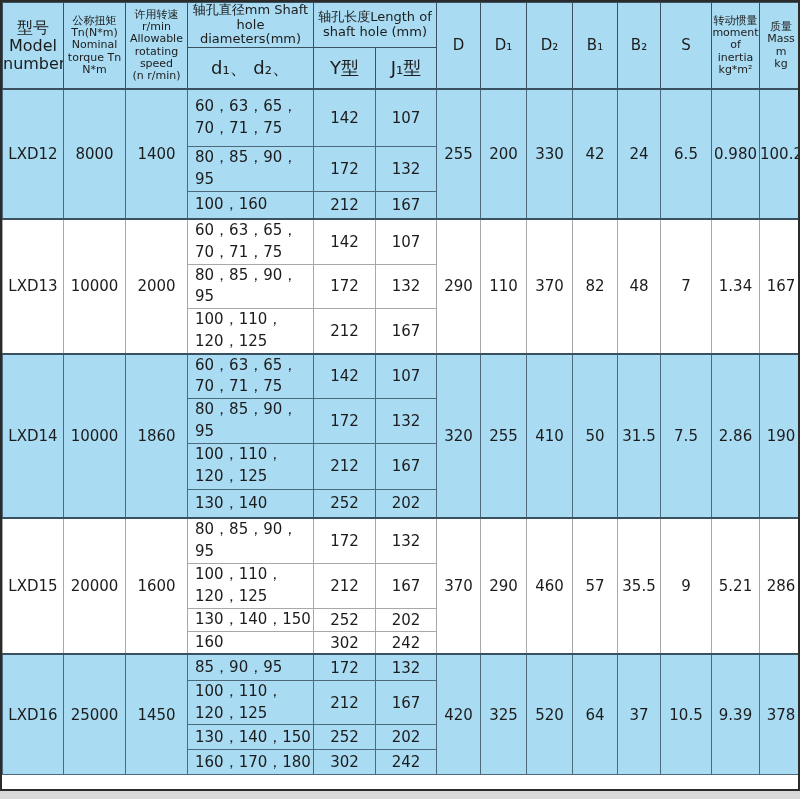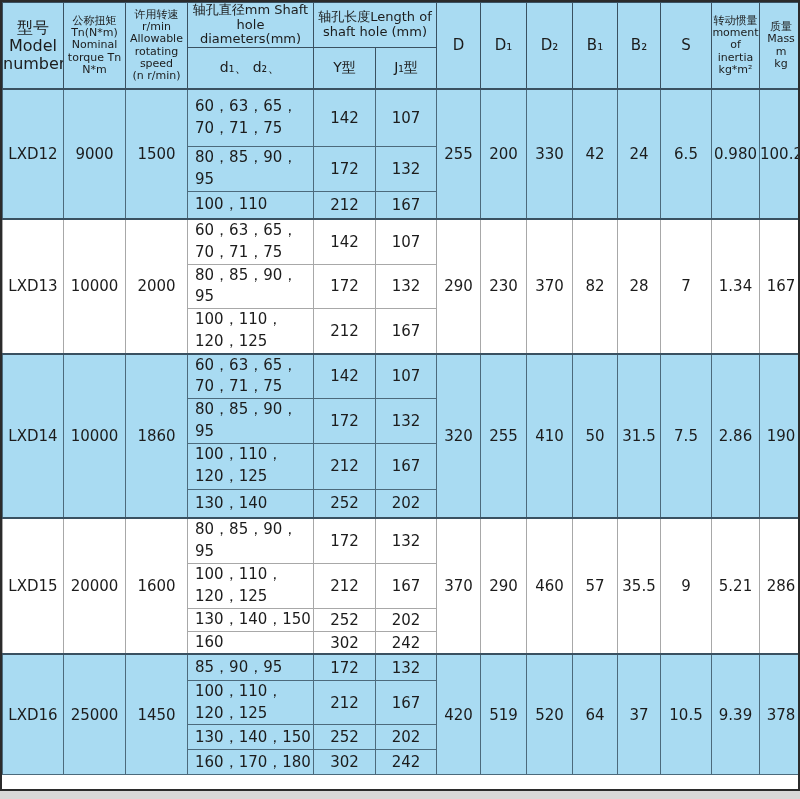--- a/index.html
+++ b/index.html
@@ -32,21 +32,21 @@
   thead th{
     background:#a9dbf2;
     border-color:#3a5161;
     font-weight:normal;
     font-size:11px;
     line-height:1.12;
     white-space:pre-line;
   }
   thead tr.h1 th.top{font-size:13px;}
   thead th.dim{font-size:15px;}
-  thead th.sub2{font-size:14px;}
+  thead th.sub2{font-size:18px;}
   thead th.model-h{font-size:16px;}
   tr.blue td{background:#a9dbf2;border-color:#4c6a7c;}
   tr.white td{background:#ffffff;border-color:#a8a8a8;}
   tr.block-start td{border-top:2px solid #3a5161;}
   td{font-size:15px;}
   td.dia{
     text-align:left;
     padding-left:7px;
     line-height:1.45;
   }
@@ -115,56 +115,56 @@
       </tr>
       <tr class="h2" style="height:42px">
         <th class="sub2">d₁、 d₂、</th>
         <th class="sub2">Y型</th>
         <th class="sub2">J₁型</th>
       </tr>
     </thead>
     <tbody id="tbody">
         <tr class="blue block-start" style="height: 57px;">
           <td rowspan="3">LXD12</td>
-          <td rowspan="3">9000</td>
-          <td rowspan="3">1500</td>
+          <td rowspan="3">8000</td>
+          <td rowspan="3">1400</td>
           <td class="dia">60，63，65，70，71，75</td>
           <td>142</td>
           <td>107</td>
           <td rowspan="3">255</td>
           <td rowspan="3">200</td>
           <td rowspan="3">330</td>
           <td rowspan="3">42</td>
           <td rowspan="3">24</td>
           <td rowspan="3">6.5</td>
           <td rowspan="3">0.980</td>
           <td rowspan="3">100.2</td>
         </tr>
         <tr class="blue" style="height: 45px;">
           <td class="dia">80，85，90，95</td>
           <td>172</td>
           <td>132</td>
         </tr>
         <tr class="blue" style="height: 28px;">
-          <td class="dia">100，110</td>
+          <td class="dia">100，160</td>
           <td>212</td>
           <td>167</td>
         </tr>
         <tr class="white block-start" style="height: 43px;">
           <td rowspan="3">LXD13</td>
           <td rowspan="3">10000</td>
           <td rowspan="3">2000</td>
           <td class="dia">60，63，65，70，71，75</td>
           <td>142</td>
           <td>107</td>
           <td rowspan="3">290</td>
-          <td rowspan="3">230</td>
+          <td rowspan="3">110</td>
           <td rowspan="3">370</td>
           <td rowspan="3">82</td>
-          <td rowspan="3">28</td>
+          <td rowspan="3">48</td>
           <td rowspan="3">7</td>
           <td rowspan="3">1.34</td>
           <td rowspan="3">167</td>
         </tr>
         <tr class="white" style="height: 44px;">
           <td class="dia">80，85，90，95</td>
           <td>172</td>
           <td>132</td>
         </tr>
         <tr class="white" style="height: 41px;">
@@ -235,21 +235,21 @@
           <td>242</td>
         </tr>
         <tr class="blue block-start" style="height: 26px;">
           <td rowspan="4">LXD16</td>
           <td rowspan="4">25000</td>
           <td rowspan="4">1450</td>
           <td class="dia">85，90，95</td>
           <td>172</td>
           <td>132</td>
           <td rowspan="4">420</td>
-          <td rowspan="4">519</td>
+          <td rowspan="4">325</td>
           <td rowspan="4">520</td>
           <td rowspan="4">64</td>
           <td rowspan="4">37</td>
           <td rowspan="4">10.5</td>
           <td rowspan="4">9.39</td>
           <td rowspan="4">378</td>
         </tr>
         <tr class="blue" style="height: 42px;">
           <td class="dia">100，110，120，125</td>
           <td>212</td>

